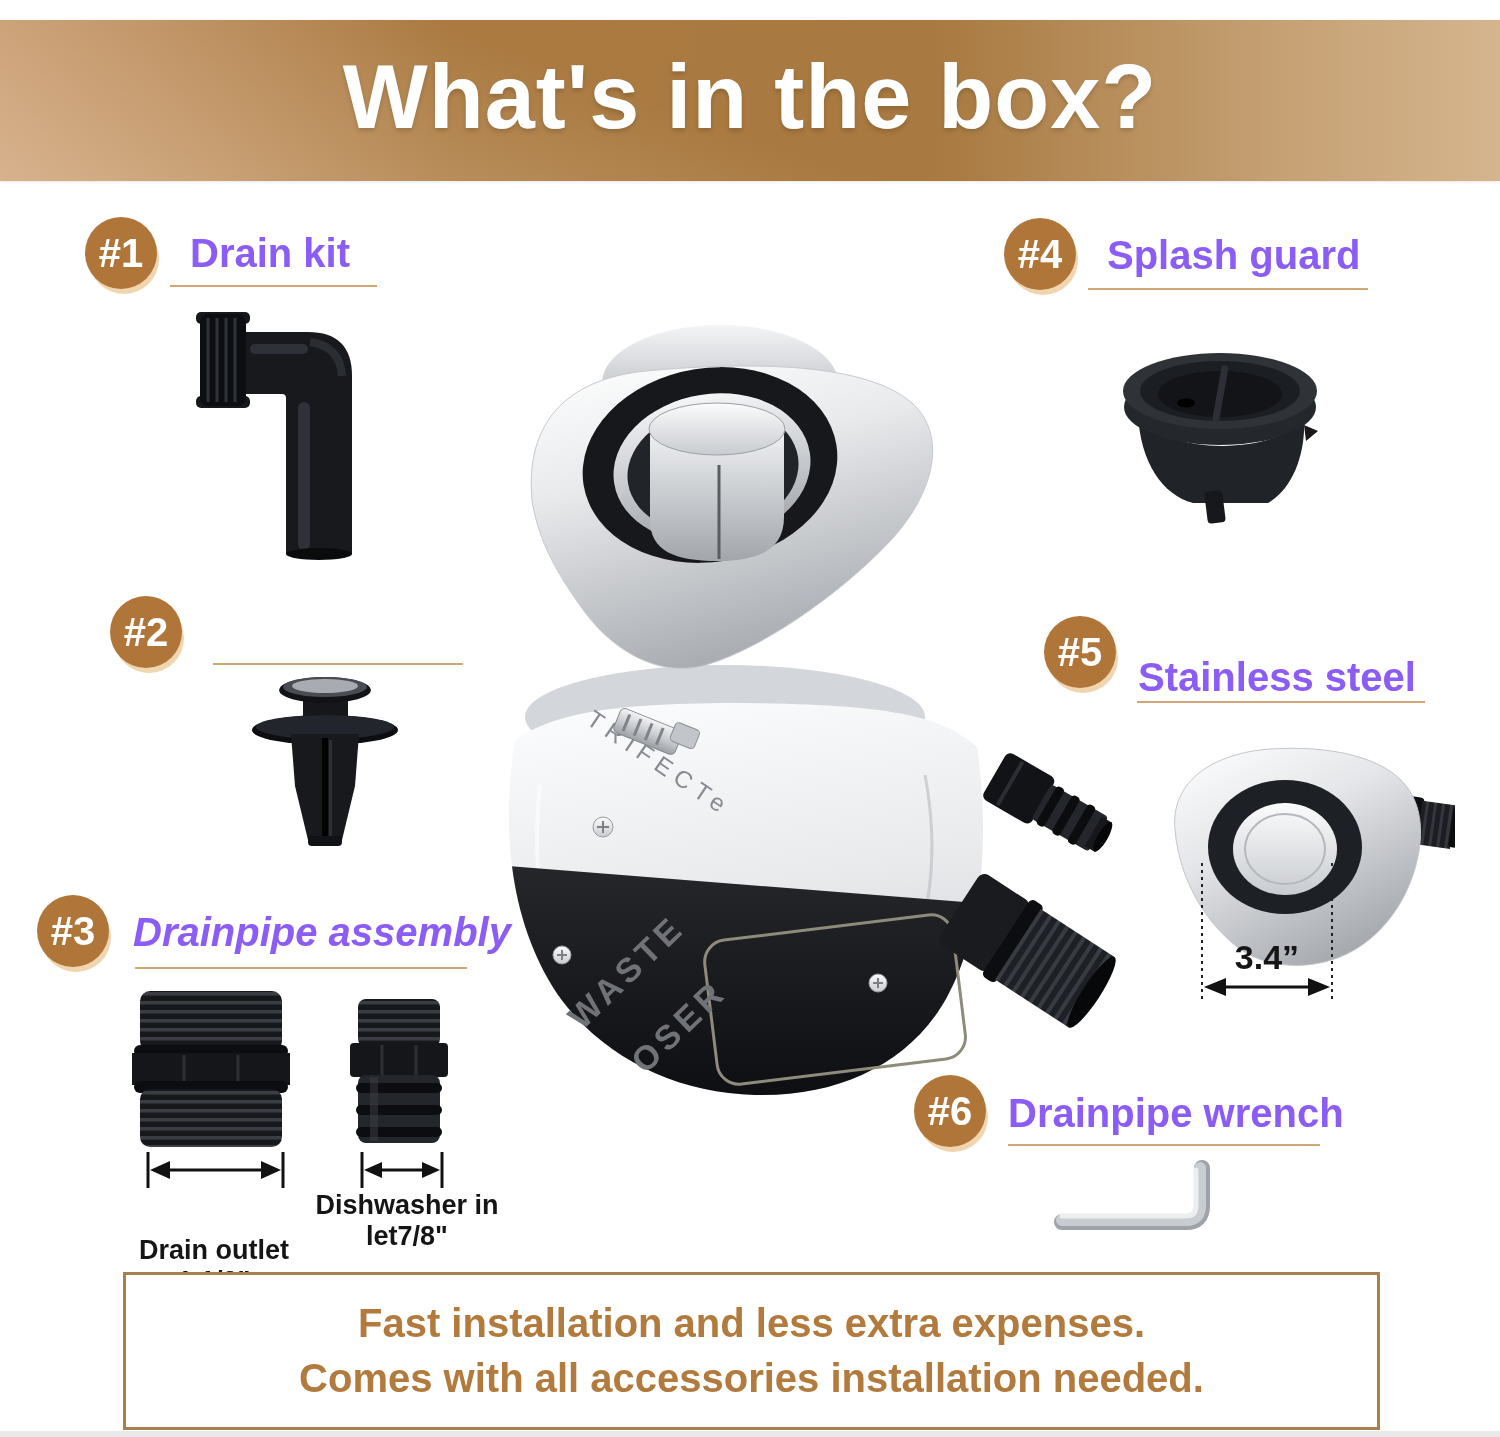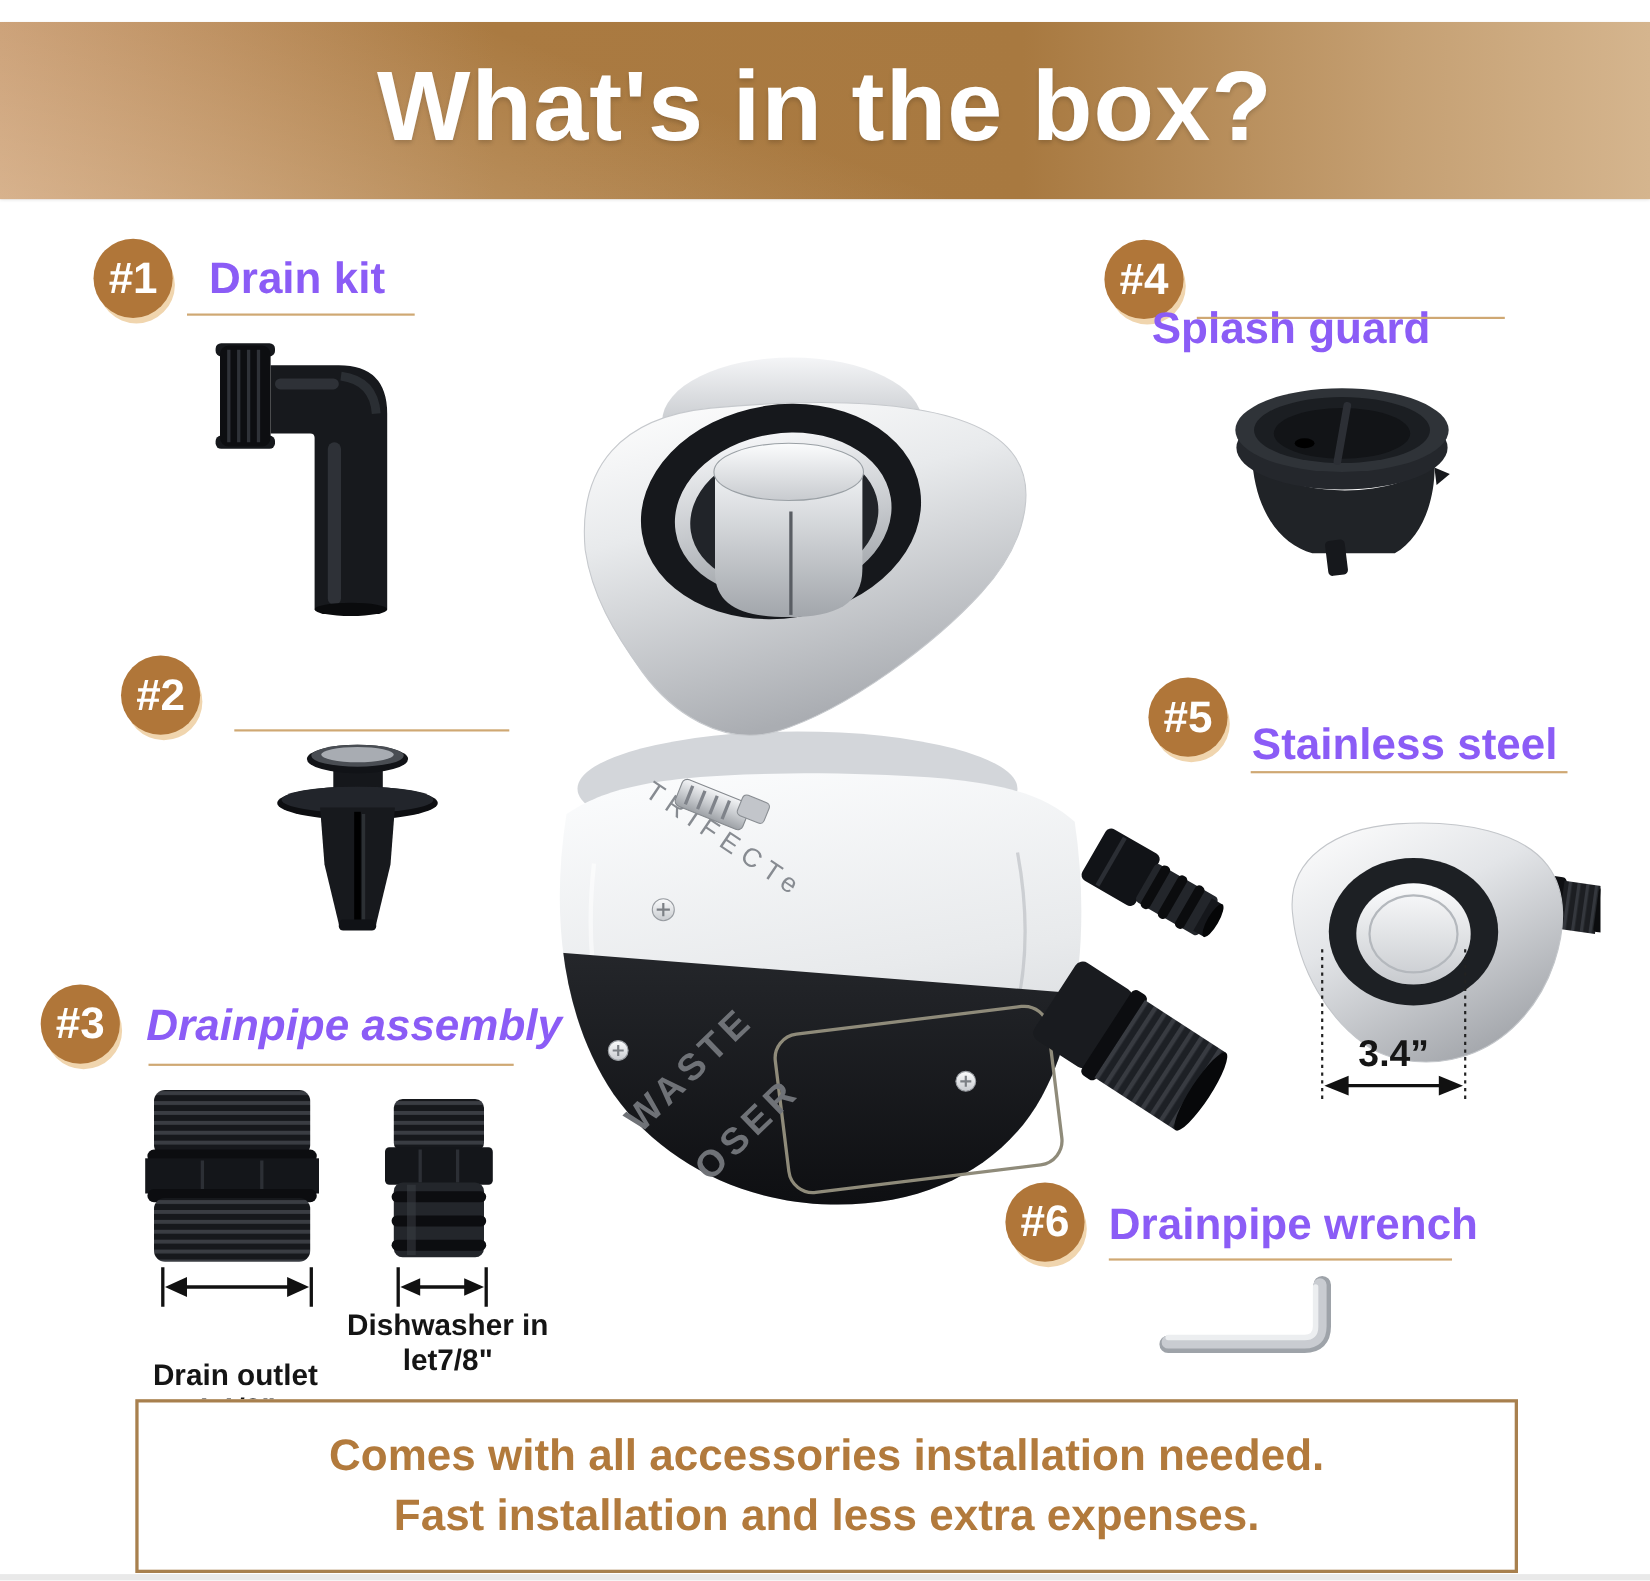--- a/index.html
+++ b/index.html
@@ -63,21 +63,21 @@
   <div class="rule" style="left:170px; top:285px; width:207px;"></div>
 
   <div class="badge" style="left:110px; top:596px;">#2</div>
   <div class="rule" style="left:213px; top:663px; width:250px;"></div>
 
   <div class="badge" style="left:37px; top:895px;">#3</div>
   <div class="label" style="left:133px; top:911px;font-style:italic;">Drainpipe assembly</div>
   <div class="rule" style="left:135px; top:967px; width:332px;"></div>
 
   <div class="badge" style="left:1004px; top:218px;">#4</div>
-  <div class="label" style="left:1047px; top:234px;margin-top:44px;">Splash guard</div>
+  <div class="label" style="left:1107px; top:234px;">Splash guard</div>
   <div class="rule" style="left:1088px; top:288px; width:280px;"></div>
 
   <div class="badge" style="left:1044px; top:616px;">#5</div>
   <div class="label" style="left:1138px; top:611px;margin-top:45px;">Stainless steel</div>
   <div class="rule" style="left:1137px; top:701px; width:288px;"></div>
 
   <div class="badge" style="left:914px; top:1075px;">#6</div>
   <div class="label" style="left:1008px; top:1092px;">Drainpipe wrench</div>
   <div class="rule" style="left:1008px; top:1144px; width:312px;"></div>
 
@@ -315,18 +315,18 @@
     <ellipse cx="242" cy="153" rx="99" ry="74" fill="url(#chromeV)" transform="rotate(-9 242 153)"></ellipse>
     <ellipse cx="243" cy="155" rx="86" ry="63" fill="#212429" transform="rotate(-9 243 155)"></ellipse>
 
     <path d="M 180,120 L 180,205 C 180,236 205,246 247,246 C 290,246 314,234 314,202 L 314,117 Z" fill="url(#stopV)"></path>
     <line x1="249" y1="150" x2="249" y2="244" stroke="#595d63" stroke-width="3"></line>
     <ellipse cx="247" cy="114" rx="68" ry="26" fill="url(#capG)"></ellipse>
     <ellipse cx="247" cy="114" rx="68" ry="26" fill="none" stroke="#9aa0a5"></ellipse>
   </svg>
 
   <div class="note">
+    <div class="line">Fast installation and less extra expenses.</div>
     <div class="line">Comes with all accessories installation needed.</div>
-    <div class="line">Fast installation and less extra expenses.</div>
   </div>
 
   <div class="bottom-strip"></div>
 </div>
 
 </body></html>

